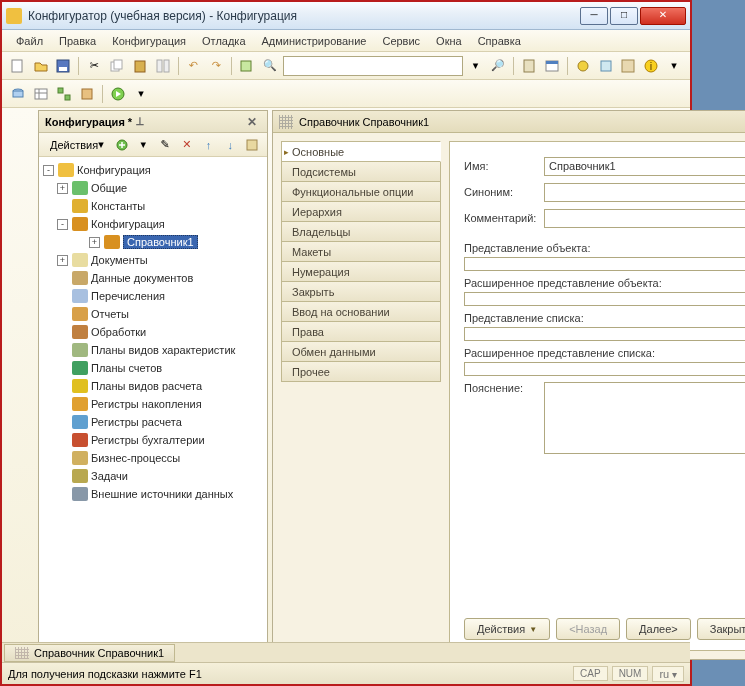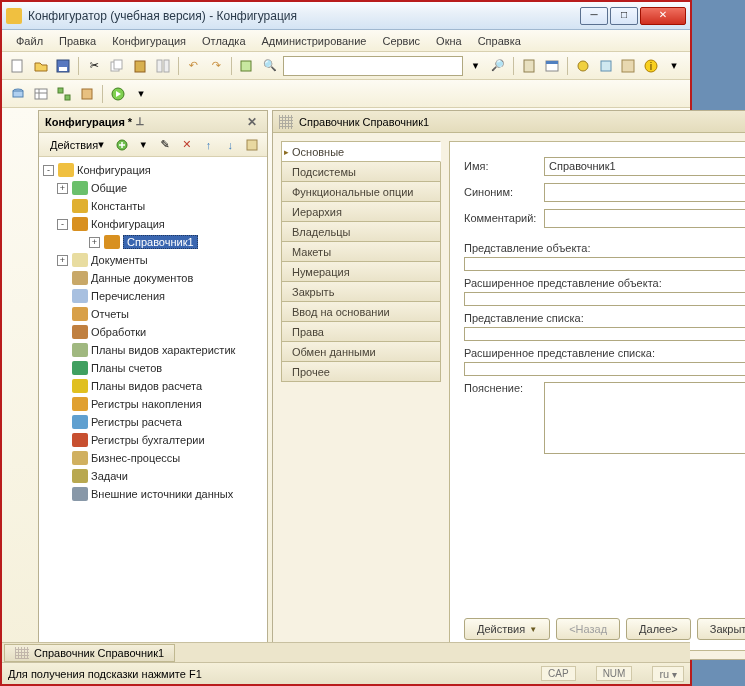--- a/index.html
+++ b/index.html
@@ -63,21 +63,21 @@
 .btn-row { display:flex; gap:6px; justify-content:flex-end; margin-top:auto; padding-top:10px;}
 .btn { height:22px; padding:0 12px; background: linear-gradient(#fdfbf0,#ede6cc); border:1px solid #b0a880; border-radius:3px; color:#3a3a3a; display:inline-flex; align-items:center;}
 .btn.disabled { color:#a0a0a0;}
 .btn .dd { margin-left:4px; font-size:8px; color:#6a5a20;}
 
 .statusbar { position:absolute; bottom:0; left:0; right:0; height:22px; background: linear-gradient(#f5f0da,#e8e2c8); border-top:1px solid #c8c0a0; display:flex; align-items:center; padding:0 6px;}
 .status-tab-row { position:absolute; bottom:22px; left:0; right:0; height:20px; background:#ece5cb; border-top:1px solid #c8c0a0; display:flex; align-items:stretch; padding:0 2px;}
 .status-tab { background:linear-gradient(#f4efdb,#e4ddc3); border:1px solid #c0b890; padding:0 10px; display:flex; align-items:center; gap:5px; height:18px; margin-top:1px;}
 .status-tab .dots2 { width:14px; height:12px; background: repeating-linear-gradient(0deg,#988 0 1px,transparent 1px 3px), repeating-linear-gradient(90deg,#988 0 1px,transparent 1px 3px); background-size:3px 3px; opacity:.5;}
 .statusbar .spacer { flex:1;}
-.status-cell { border:1px solid #d0c8a8; background:#f8f4e2; padding:1px 6px; margin-left:20px; color:#777; font-size:10px;}
+.status-cell { border:1px solid #d0c8a8; background:#f8f4e2; padding:1px 6px; margin-left:4px; color:#777; font-size:10px;}
 
 svg { display:block;}
 </style>
 </head>
 <body>
 
 <div class="window">
   <div class="titlebar">
     <div class="app-icon"></div>
     <div class="title">Конфигуратор (учебная версия) - Конфигурация</div>

